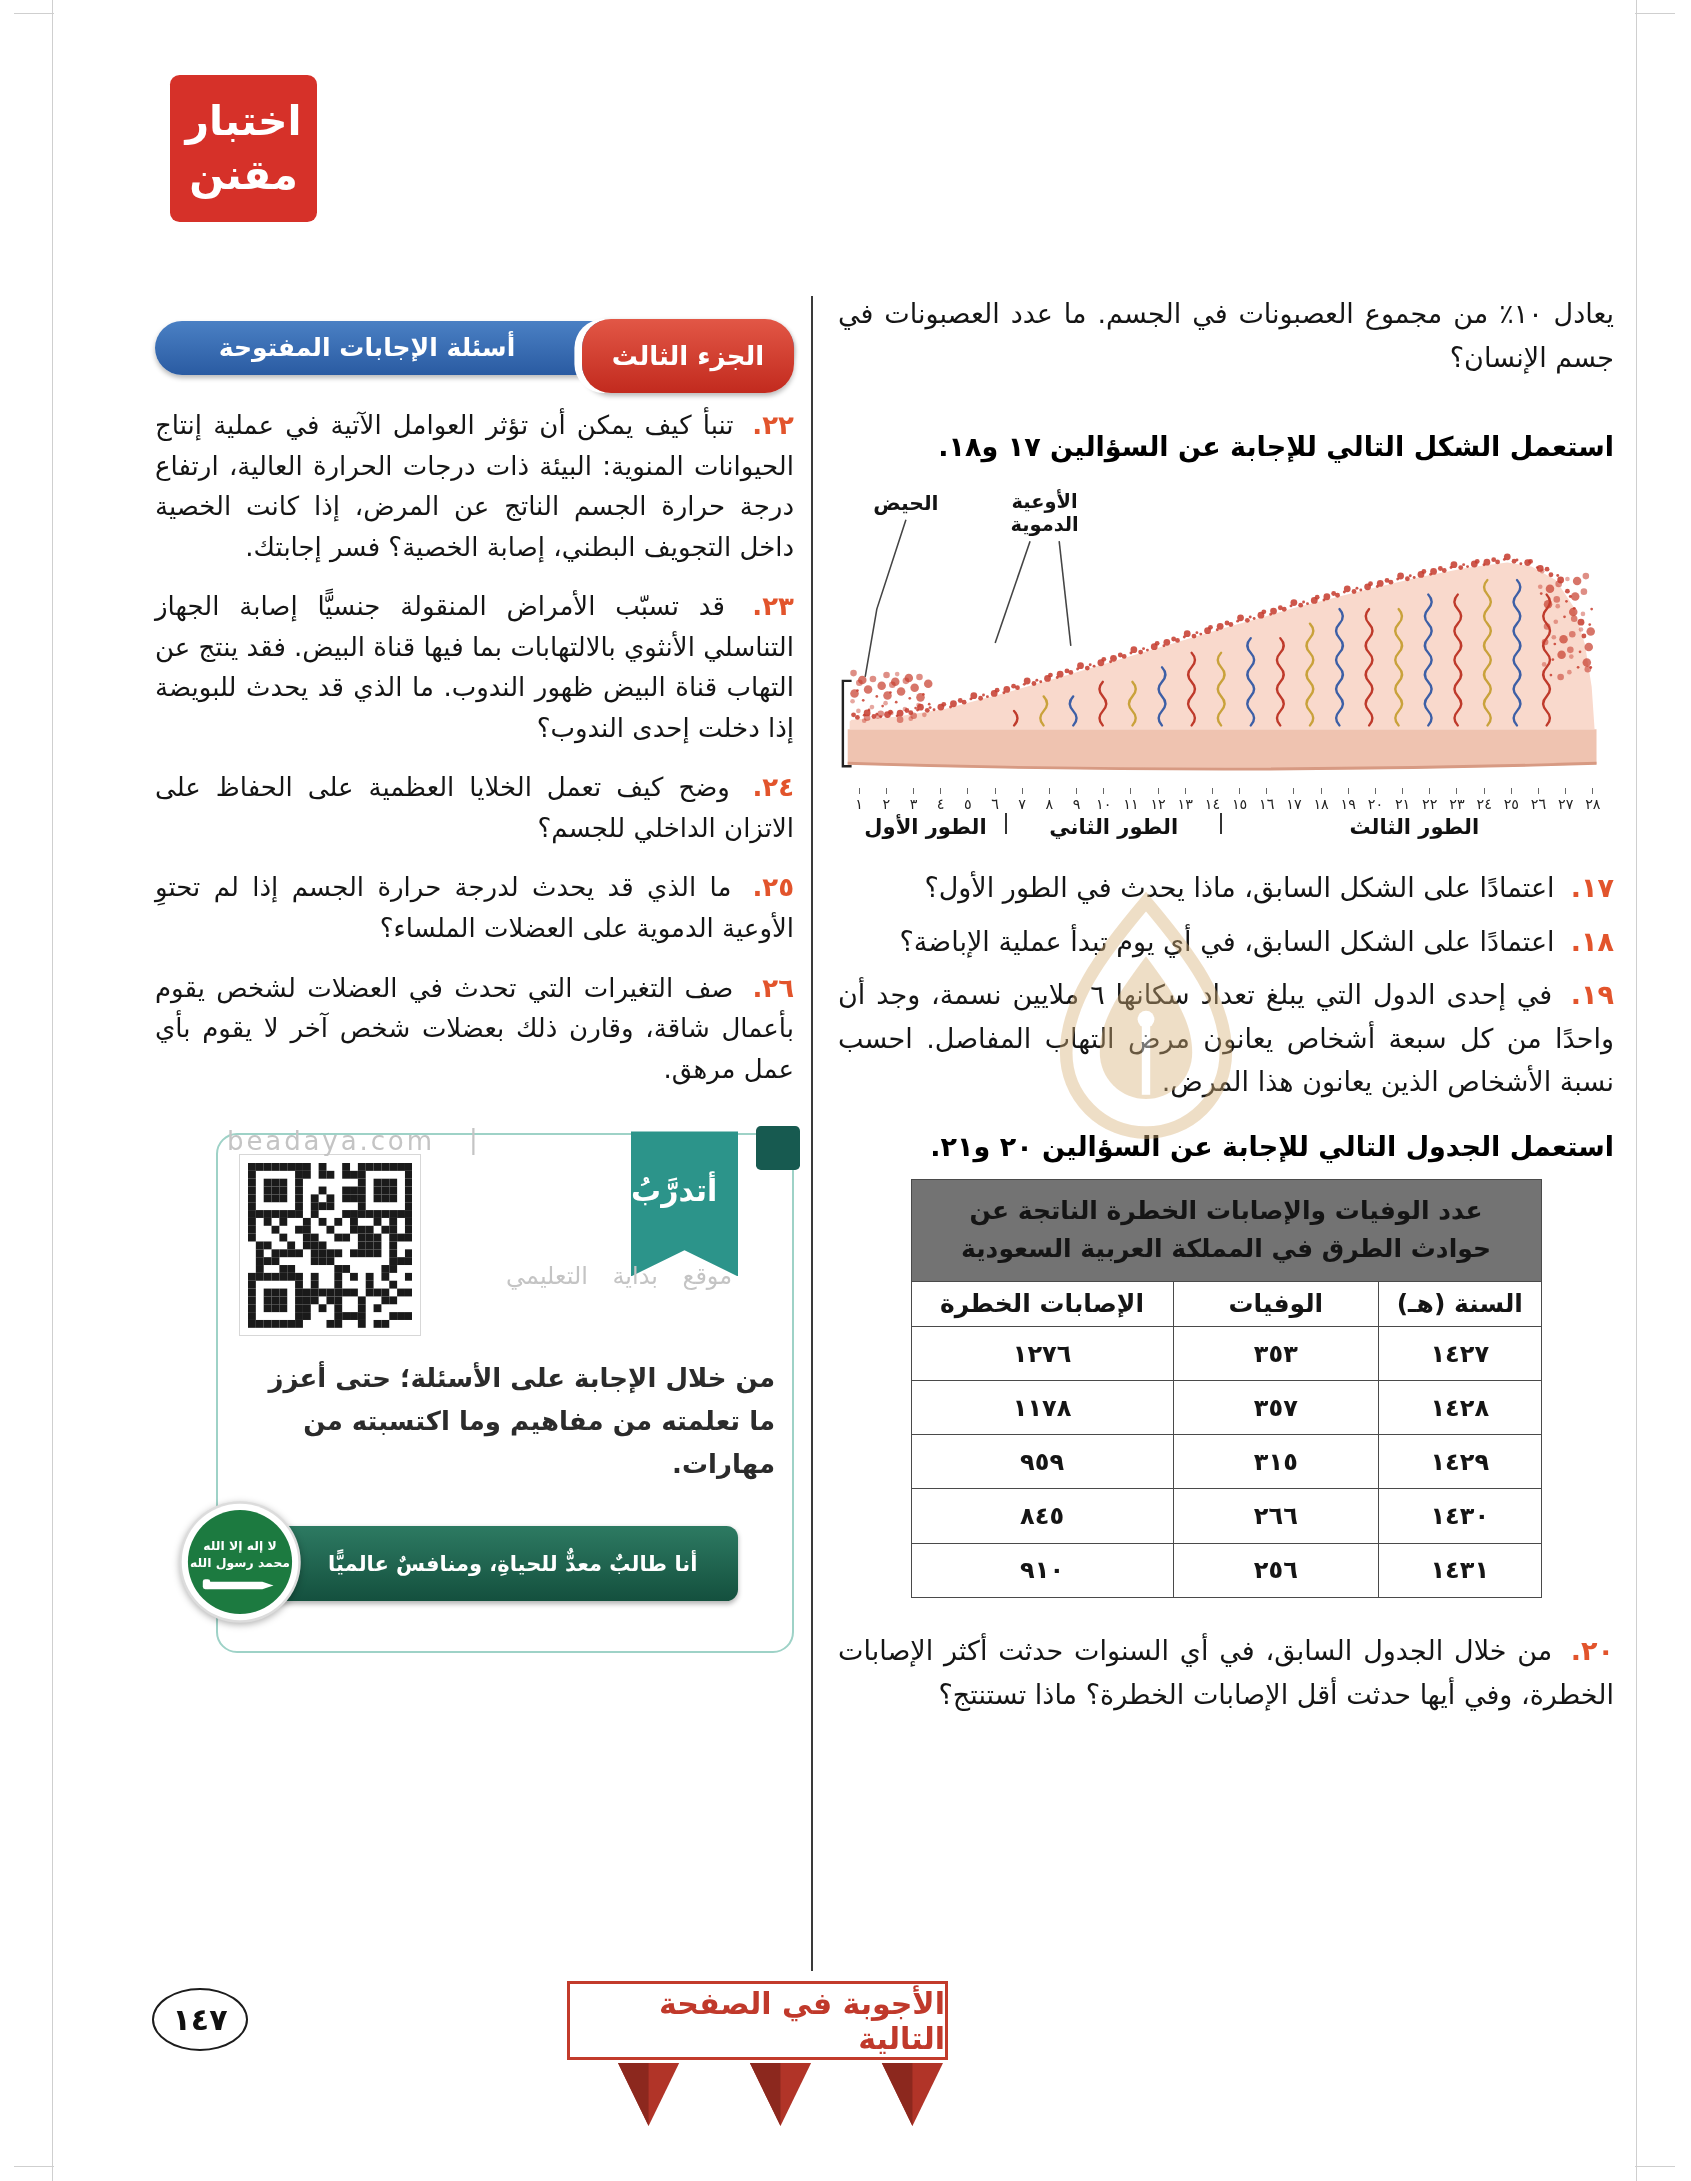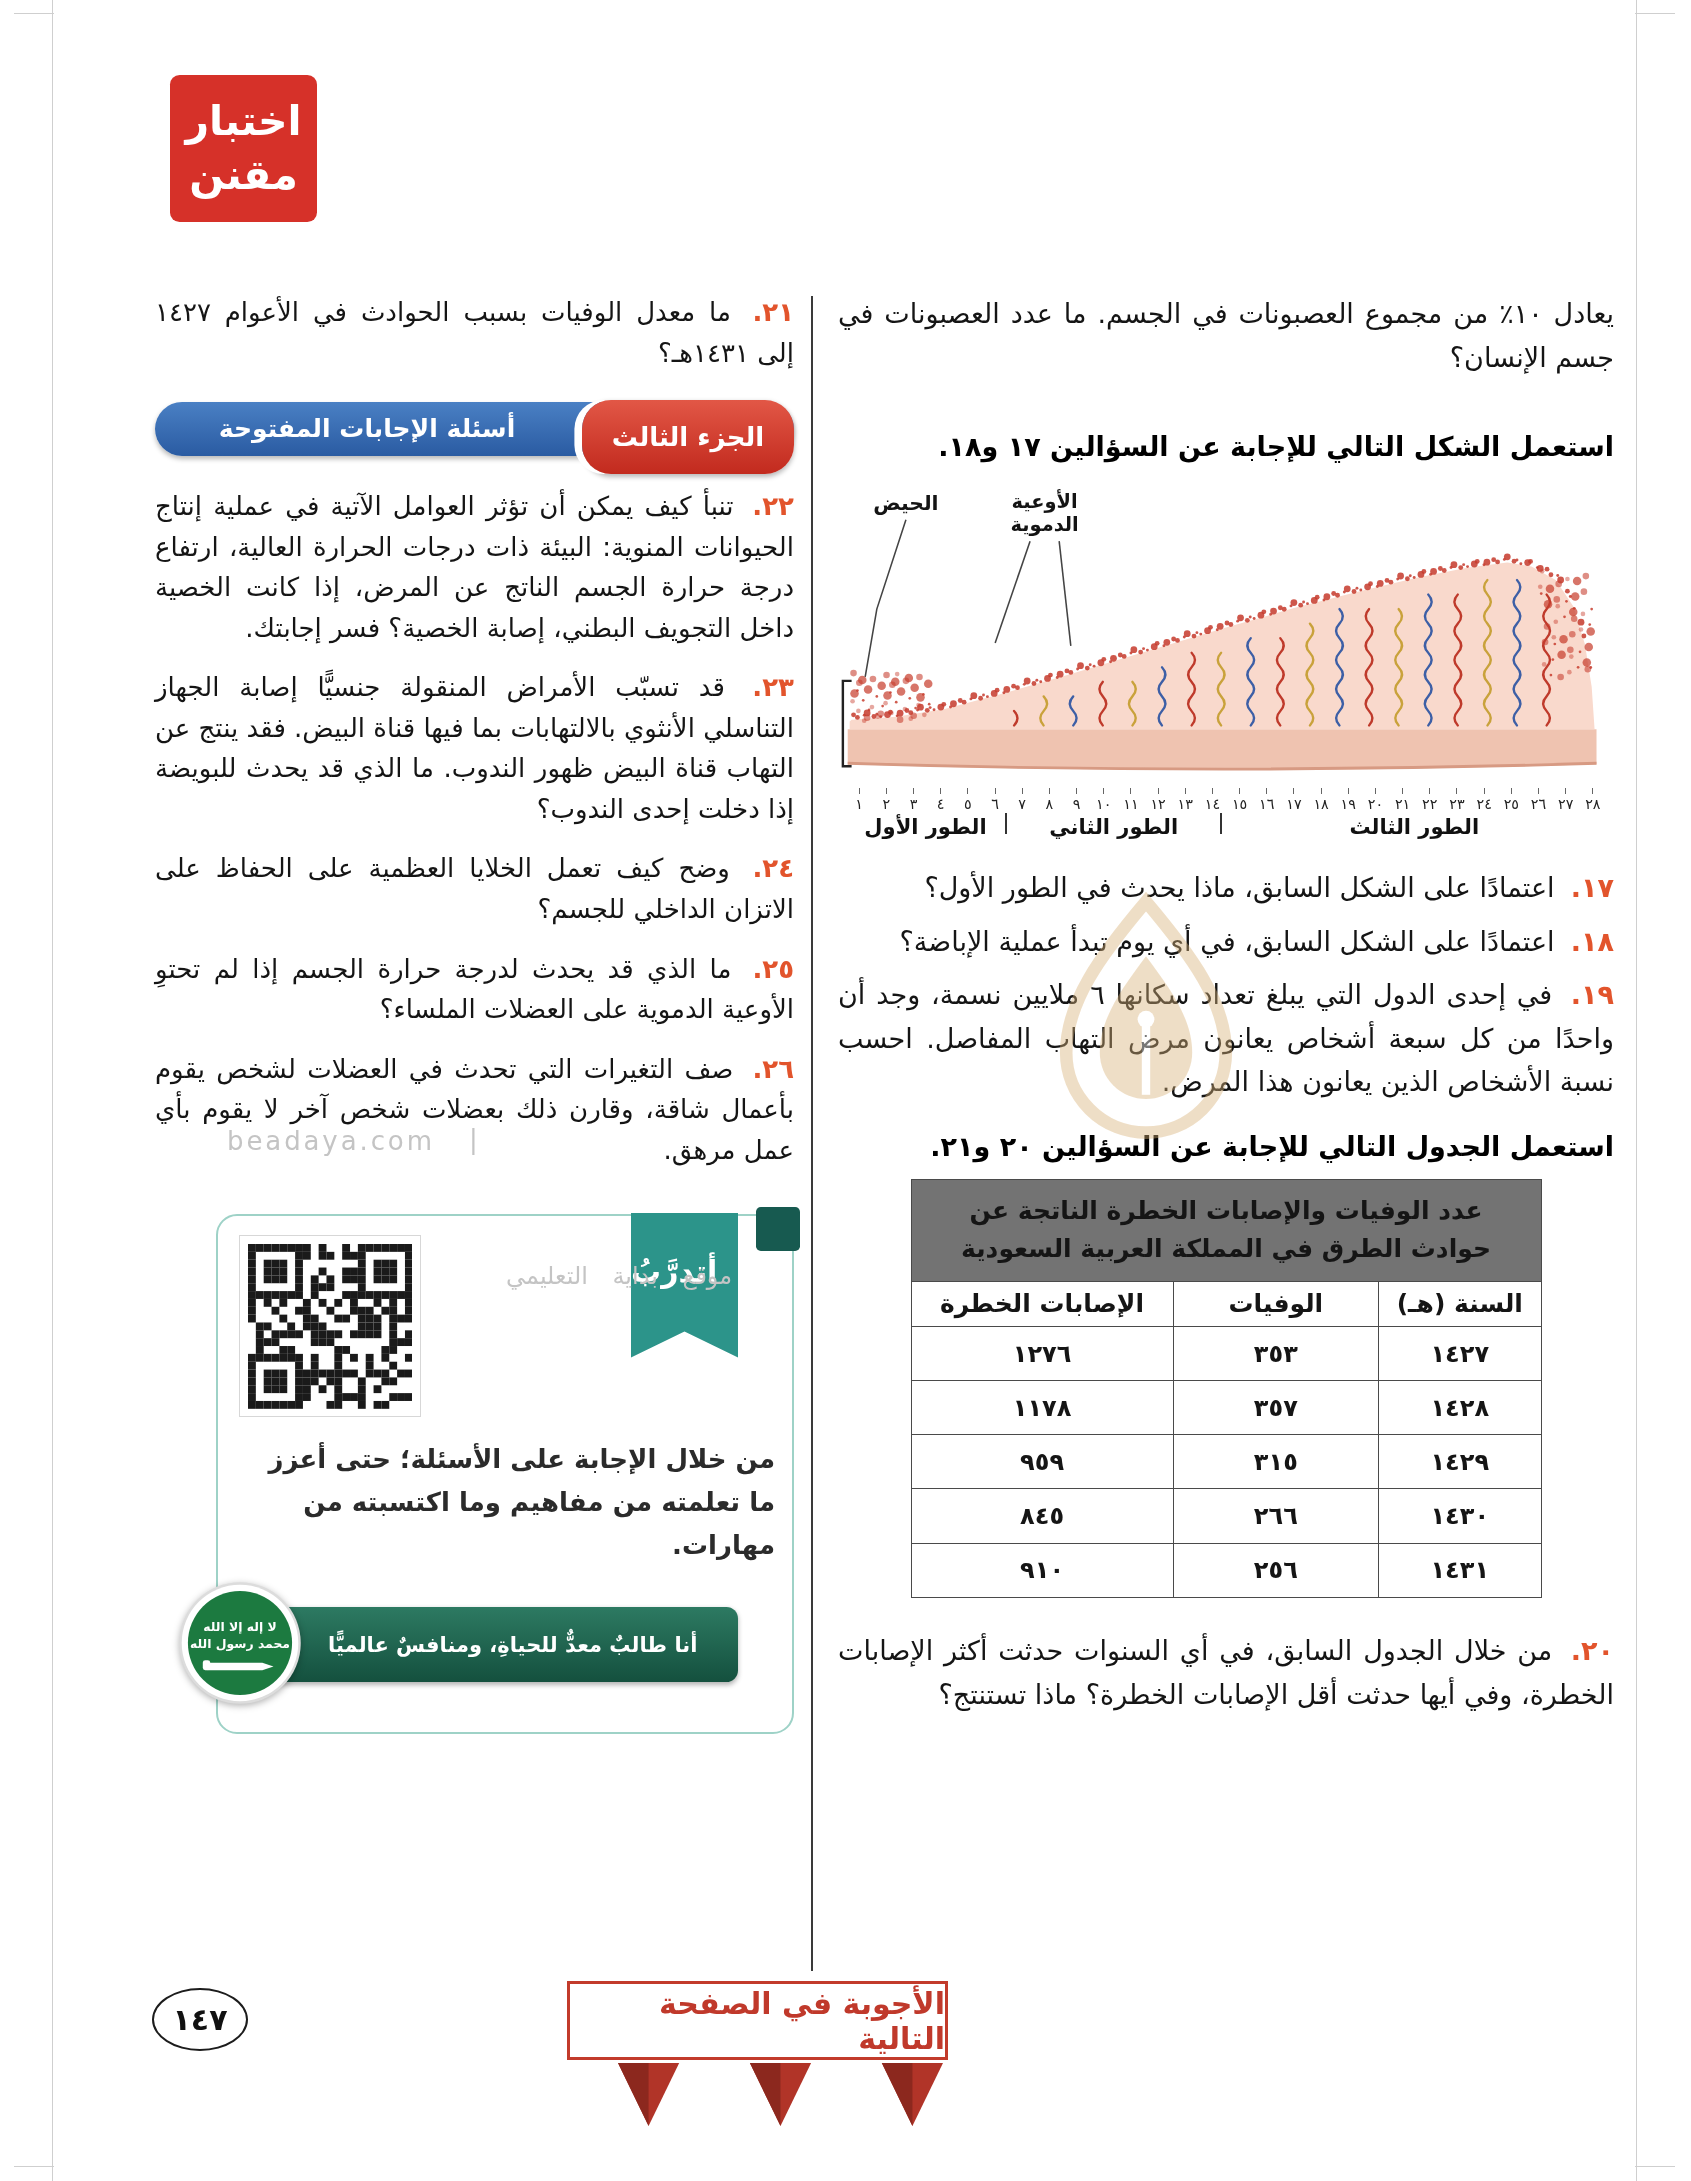--- a/index.html
+++ b/index.html
@@ -503,24 +503,20 @@
     </table>
 
     <p class="q rq20">
       <span class="qnum">٢٠.</span>
       <span>من خلال الجدول السابق، في أي السنوات حدثت أكثر الإصابات الخطرة، وفي أيها حدثت أقل الإصابات الخطرة؟ ماذا تستنتج؟</span>
     </p>
   </section>
 
   <section class="col left-col">
 
-    <p class="q">
-      <span class="qnum">٢١.</span>
-      <span>ما معدل الوفيات بسبب الحوادث في الأعوام ١٤٢٧ إلى ١٤٣١هـ؟</span>
-    </p>
 
     <div class="section-banner">
       <div class="banner-blue">
         <span>أسئلة الإجابات المفتوحة</span>
       </div>
       <div class="banner-red">
         <span>الجزء الثالث</span>
       </div>
     </div>
 

